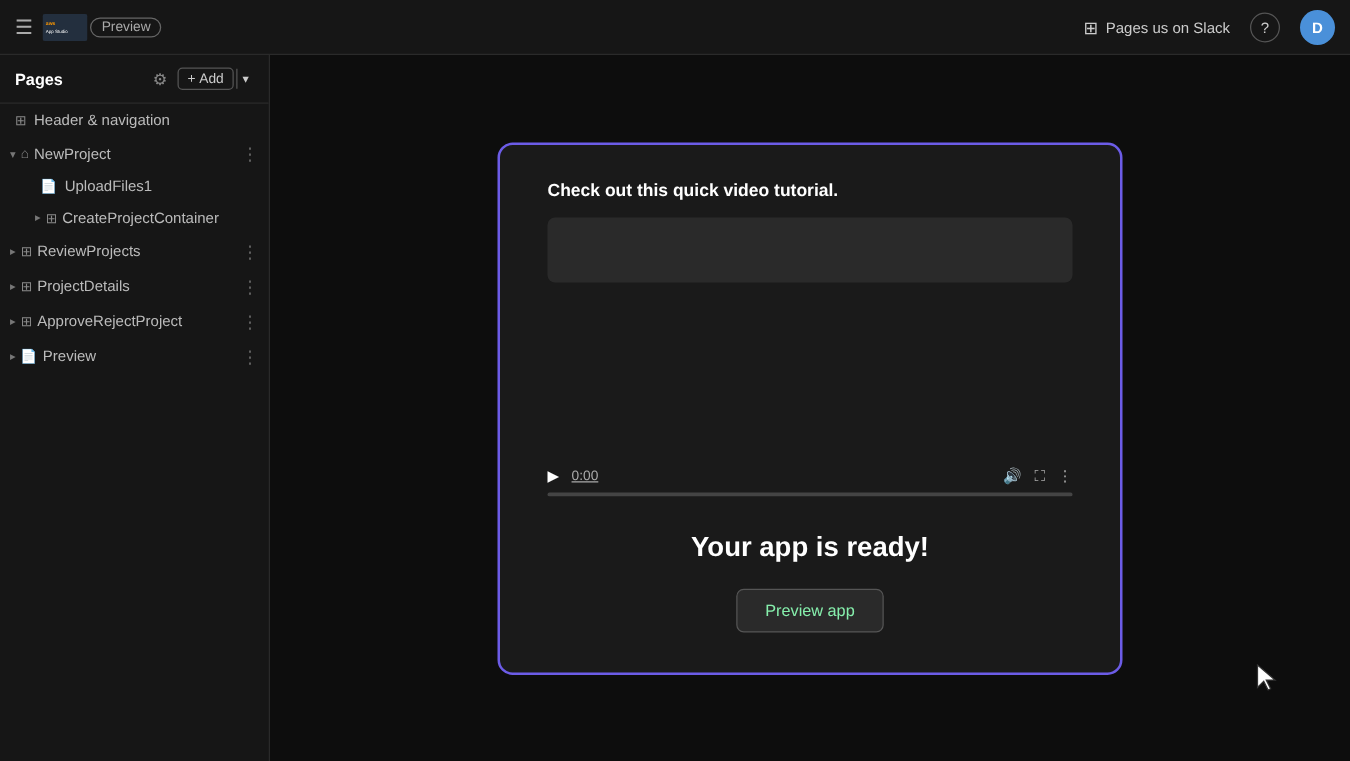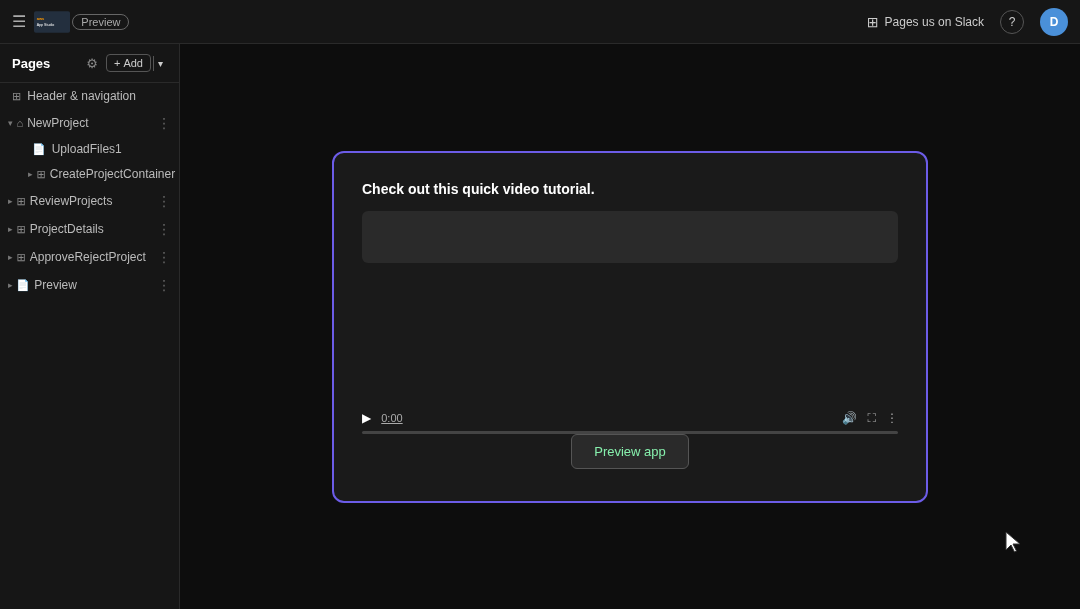--- a/index.html
+++ b/index.html
@@ -98,21 +98,21 @@
 
     
     .main-layout {
       display: flex;
       flex: 1;
       overflow: hidden;
     }
 
     
     .sidebar {
-      width: 180px;
+      width: 216px;
       background: #161616;
       border-right: 1px solid #2a2a2a;
       flex-shrink: 0;
       display: flex;
       flex-direction: column;
       overflow-y: auto;
     }
     .sidebar-header {
       display: flex;
       align-items: center;
@@ -219,22 +219,22 @@
       align-items: center;
       justify-content: center;
       position: relative;
     }
 
     
     .modal-card {
       background: #1a1a1a;
       border: 2px solid #6c5ce7;
       border-radius: 12px;
-      width: 596px;
-      padding: 28px 28px 32px;
+      width: 500px;
+      padding: 28px 38px 32px;
       display: flex;
       flex-direction: column;
       gap: 0;
     }
     .modal-tutorial-text {
       font-size: 14px;
       font-weight: 600;
       color: #fff;
       margin-bottom: 14px;
     }
@@ -447,20 +447,21 @@
         <div class="controls-right">
           <span class="volume-icon">🔊</span>
           <span class="fullscreen-icon">⛶</span>
           <span class="more-icon">⋮</span>
         </div>
       </div>
       <div class="progress-bar-wrap">
         <div class="progress-bar-fill"></div>
       </div>
 
+      <div class="ready-title">Your app is ready!</div>
 
       <div class="modal-actions">
         <button class="btn-preview">Preview app</button>
       </div>
     </div>
 
     <div class="cursor">
       <svg viewBox="0 0 24 28" fill="none" xmlns="http://www.w3.org/2000/svg">
         <path d="M2 2L2 20L7 15L10.5 22L12.5 21L9 14L16 14L2 2Z" fill="white" stroke="#333" stroke-width="1"></path>
       </svg>

